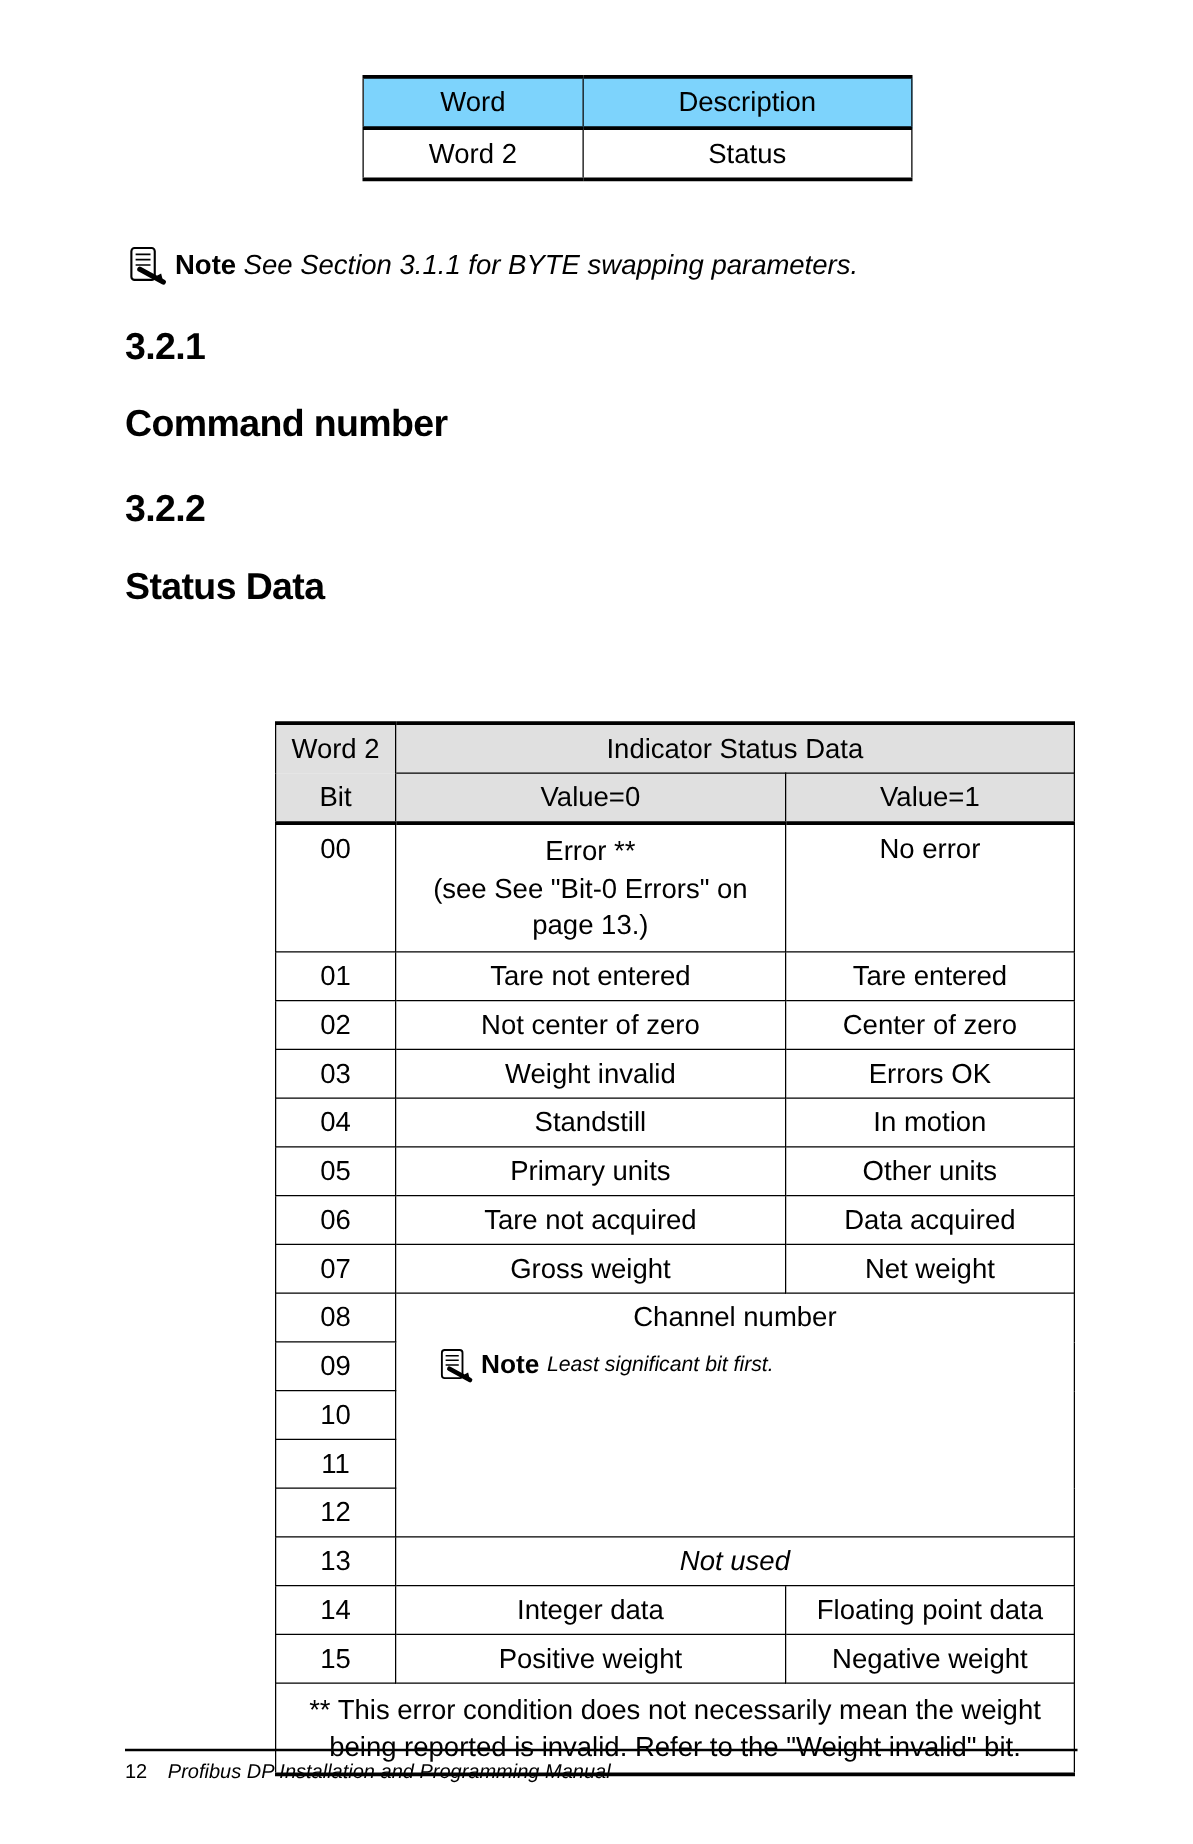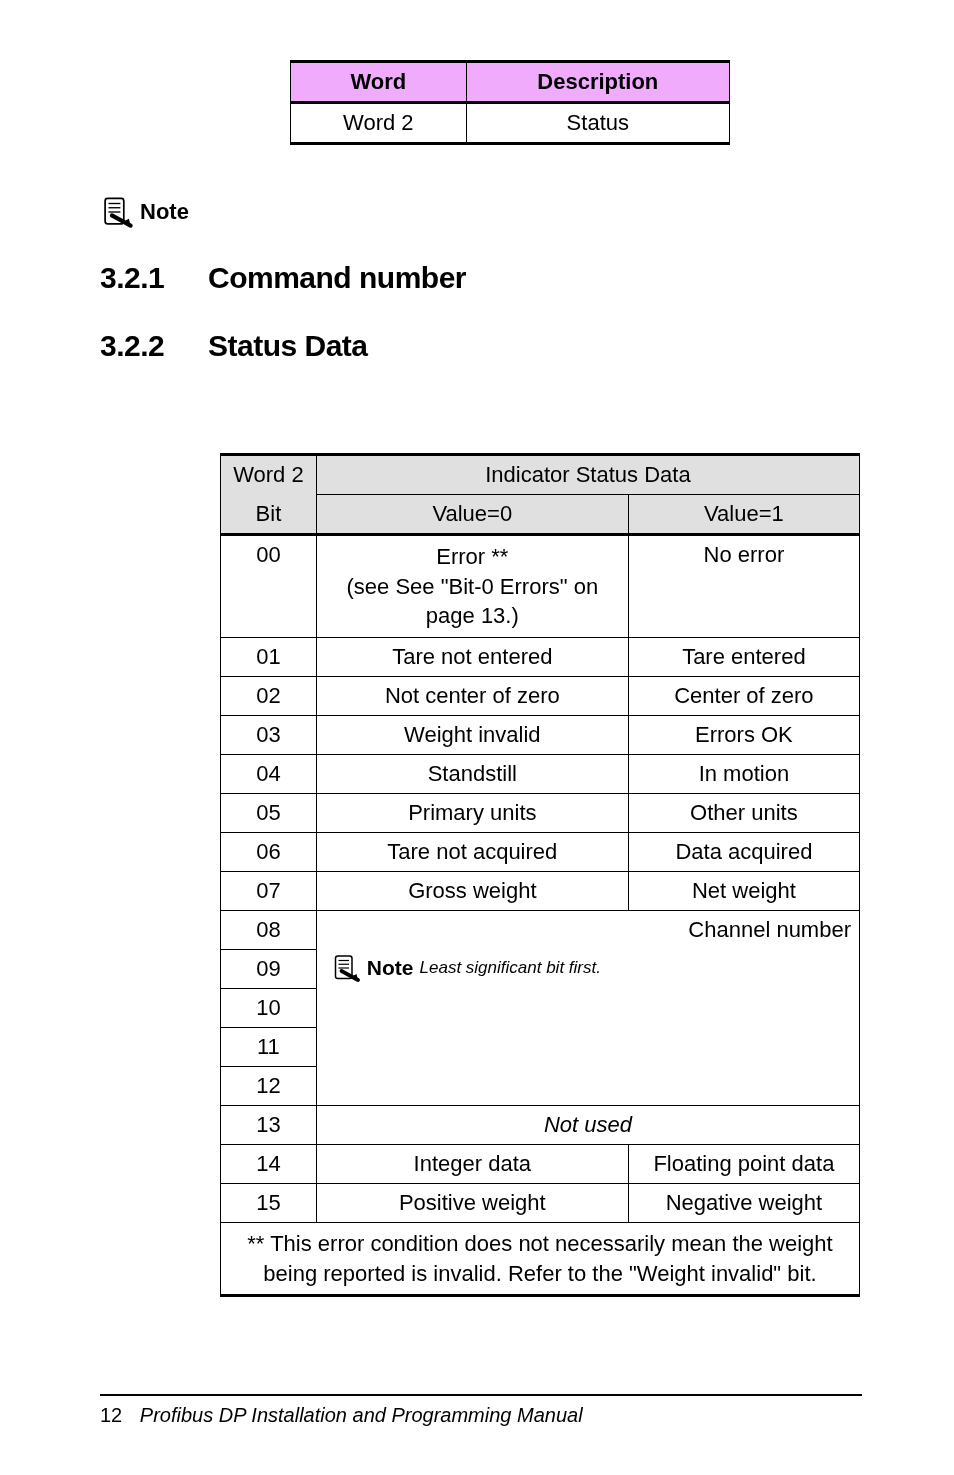--- a/index.html
+++ b/index.html
@@ -22,22 +22,22 @@
     width: 440px;
   }
   table.table1 th, table.table1 td {
     border: 1.5px solid #000;
     padding: 6px 10px;
     text-align: center;
     font-size: 22px;
     font-weight: 300;
   }
   table.table1 th {
-    background: #f0abfc;
-    font-weight: 700;
+    background: #7dd3fc;
+    font-weight: 400;
     border-top: 3px solid #000;
     border-bottom: 3px solid #000;
   }
   table.table1 tr:last-child td {
     border-bottom: 3px solid #000;
   }
   table.table1 th:first-child { width: 40%; }
 
   .note-line {
     display: flex;
@@ -61,20 +61,21 @@
   }
 
   .heading {
     font-family: "Arial Black", Arial, sans-serif;
     font-weight: 900;
     font-size: 30px;
     margin: 20px 0 34px 0;
     display: flex;
     gap: 28px;
     letter-spacing: -0.5px;
+    flex-direction: column;
   }
   .heading .num { min-width: 80px; }
 
   .table2-wrap {
     margin-left: 120px;
     margin-top: 90px;
   }
   table.table2 {
     border-collapse: collapse;
     width: 640px;
@@ -115,21 +116,21 @@
   .inner-note .note-text { font-size: 17px; }
   .italic-cell { font-style: italic; }
 
   .footer {
     position: absolute;
     bottom: 48px;
     left: 100px;
     right: 92px;
     border-top: 2px solid #000;
     padding-top: 8px;
-    font-size: 20px;
+    font-size: 16px;
   }
   .footer .pagenum { display: inline-block; margin-right: 12px; }
   .footer .title { font-style: italic; font-weight: 300; }
 </style>
 </head>
 <body>
 
 <div class="table1-wrap">
   <table class="table1">
     <thead>
@@ -150,20 +151,21 @@
 <div class="note-line">
   <svg class="note-icon" viewBox="0 0 40 40">
     <rect x="6" y="4" width="22" height="30" rx="3" fill="#fff" stroke="#000" stroke-width="2"></rect>
     <line x1="10" y1="10" x2="24" y2="10" stroke="#000" stroke-width="1.6"></line>
     <line x1="10" y1="15" x2="24" y2="15" stroke="#000" stroke-width="1.6"></line>
     <line x1="10" y1="20" x2="24" y2="20" stroke="#000" stroke-width="1.6"></line>
     <path d="M 14 24 L 36 36" stroke="#000" stroke-width="5" stroke-linecap="round"></path>
     <path d="M 30 30 L 36 36 L 34 28 Z" fill="#000"></path>
   </svg>
   <span class="note-label">Note</span>
+  <span class="note-text">See Section 3.1.1 for BYTE swapping parameters.</span>
 </div>
 
 <div class="heading">
   <span class="num">3.2.1</span>
   <span>Command number</span>
 </div>
 
 <div class="heading">
   <span class="num">3.2.2</span>
   <span>Status Data</span>
@@ -223,21 +225,21 @@
         <td>Data acquired</td>
       </tr>
       <tr>
         <td>07</td>
         <td>Gross weight</td>
         <td>Net weight</td>
       </tr>
 
       <tr>
         <td>08</td>
-        <td colspan="2" rowspan="5" style="vertical-align:top; text-align:right; padding:6px 8px;">
+        <td colspan="2" rowspan="5" style="vertical-align:top; text-align:center; padding:6px 26px;">
           <div style="margin-bottom:10px;">Channel number</div>
           <div class="inner-note">
             <svg class="note-icon" viewBox="0 0 40 40">
               <rect x="6" y="4" width="22" height="30" rx="3" fill="#fff" stroke="#000" stroke-width="2"></rect>
               <line x1="10" y1="10" x2="24" y2="10" stroke="#000" stroke-width="1.6"></line>
               <line x1="10" y1="15" x2="24" y2="15" stroke="#000" stroke-width="1.6"></line>
               <line x1="10" y1="20" x2="24" y2="20" stroke="#000" stroke-width="1.6"></line>
               <path d="M 14 24 L 36 36" stroke="#000" stroke-width="5" stroke-linecap="round"></path>
               <path d="M 30 30 L 36 36 L 34 28 Z" fill="#000"></path>
             </svg>

